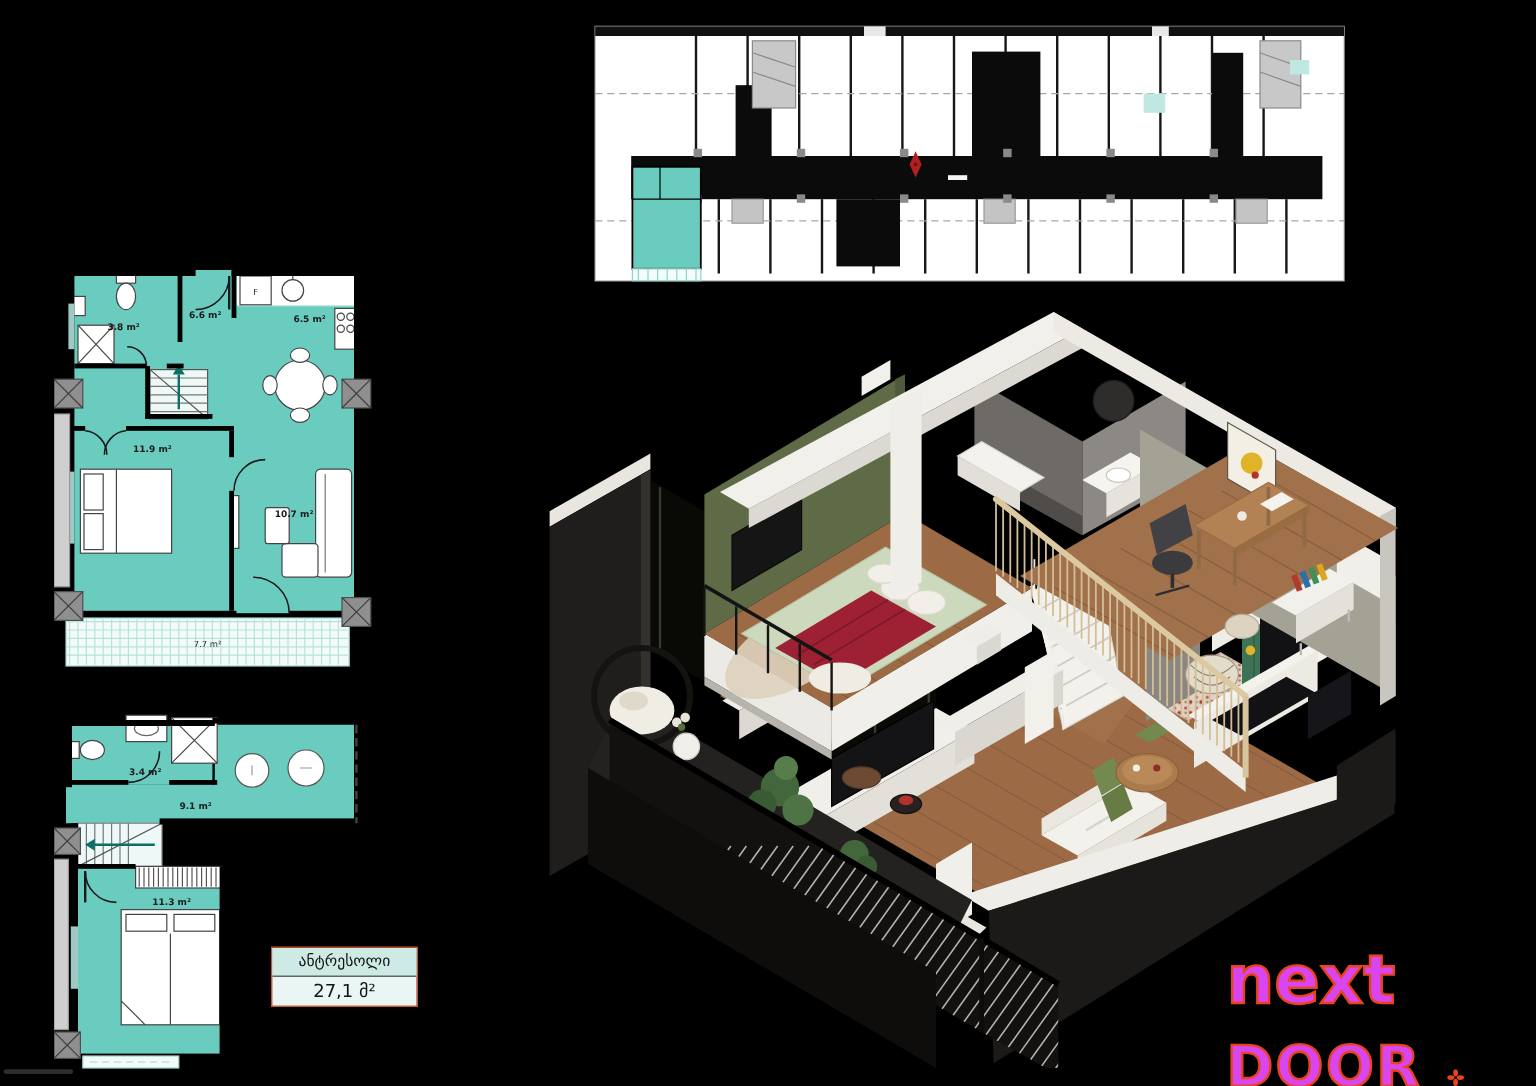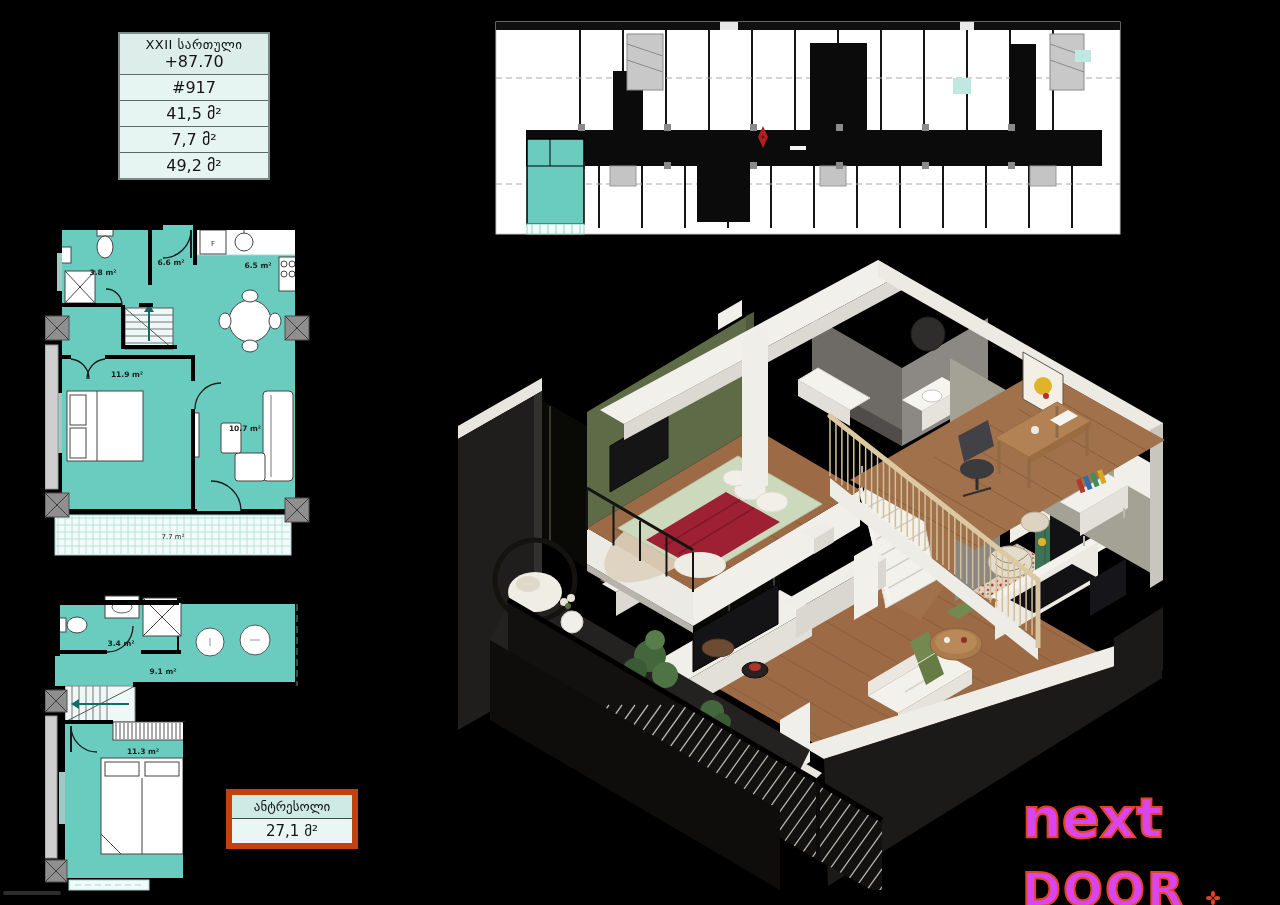--- a/index.html
+++ b/index.html
@@ -8,57 +8,39 @@
   .abs{position:absolute;}
   
   .info-table{left:118px;top:32px;width:148px;border:2px solid #7c8a88;background:#e7f5f2;
               color:#141414;text-align:center;}
   .info-row{border-bottom:1px solid #5b6a68;padding:3px 2px;background:#e7f5f2;}
   .info-row:last-child{border-bottom:none;}
   .info-row .geo{font-size:13px;letter-spacing:.5px;}
   .info-row .num{font-size:16px;}
   .info-head{background:#ddeeea;}
   
-  .mezz-box{left:226px;top:789px;width:120px;border:6px solid #c2410c;background:#e9f6f3;
+  .mezz-box{left:226px;top:789px;width:120px;border:1px solid #c2410c;background:#e9f6f3;
             color:#141414;text-align:center;}
   .mezz-box .t{background:#cdeae5;border-bottom:1px solid #3f4a48;font-size:13px;padding:4px 2px;}
   .mezz-box .a{font-size:15px;padding:3px 18px;}
   
   .logo{left:1022px;top:790px;width:190px;color:#d946ef;line-height:1;}
   .logo .l1{font-size:56px;font-weight:800;letter-spacing:0px;-webkit-text-stroke:2px #e8431f;}
   .logo .l2{font-size:47px;font-weight:800;letter-spacing:2px;margin-top:20px;-webkit-text-stroke:2px #e8431f;}
   .logo .mark{position:absolute;right:-8px;bottom:8px;width:14px;height:14px;}
   .watermark{left:3px;top:891px;width:58px;height:4px;background:#323232;border-radius:2px;opacity:.9;}
   svg text{font-family:"DejaVu Sans",sans-serif;}
   .rlabel{font-size:7.5px;font-weight:bold;fill:#1c1c1c;text-anchor:middle;}
   .rlabel2{font-size:7px;fill:#2c2c2c;text-anchor:middle;}
 </style>
 </head>
 <body>
 
 <div class="stage">
 
-  <div class="abs info-table">
-    <div class="info-row info-head">
-      <div class="geo">XXII სართული</div>
-      <div class="num">+87.70</div>
-    </div>
-    <div class="info-row">
-      <span class="num">#917</span>
-    </div>
-    <div class="info-row">
-      <span class="num">41,5 მ²</span>
-    </div>
-    <div class="info-row">
-      <span class="num">7,7 მ²</span>
-    </div>
-    <div class="info-row">
-      <span class="num">49,2 მ²</span>
-    </div>
-  </div>
 
   <svg class="abs" style="left:490px;top:16px" width="636" height="226" viewBox="0 0 636 226">
     <rect x="6" y="6" width="624" height="212" fill="#ffffff" stroke="#c9c9c9" stroke-width="1"></rect>
     <rect x="6" y="6" width="624" height="8" fill="#101010"></rect>
     <rect x="230" y="6" width="18" height="8" fill="#e8e8e8"></rect>
     <rect x="470" y="6" width="14" height="8" fill="#e8e8e8"></rect>
     <g id="bp-walls-top">
         <line x1="90" y1="14" x2="90" y2="114" stroke="#161616" stroke-width="2"></line>
         <line x1="133" y1="14" x2="133" y2="114" stroke="#161616" stroke-width="2"></line>
         <line x1="176" y1="14" x2="176" y2="114" stroke="#161616" stroke-width="2"></line>

